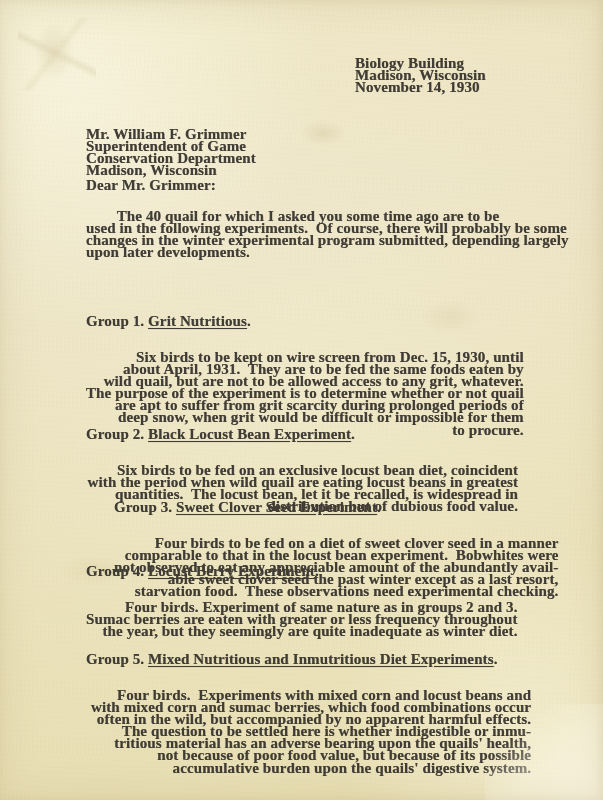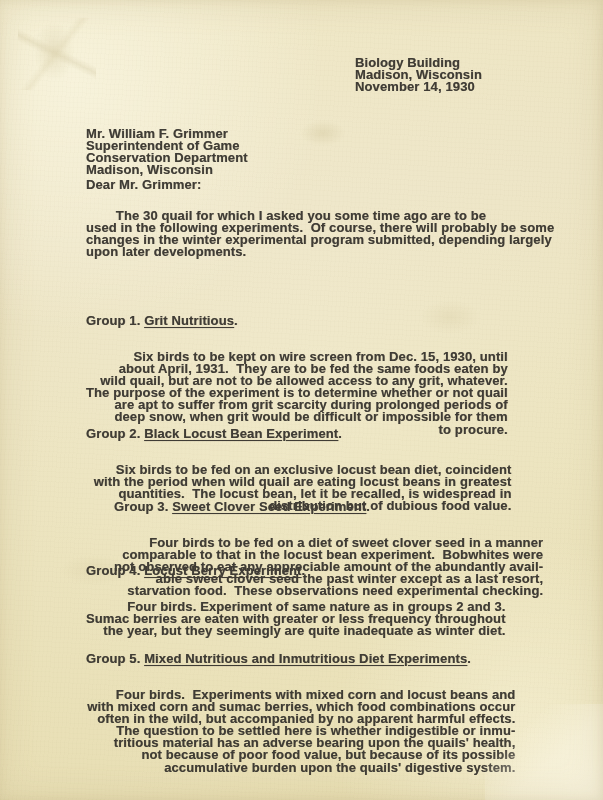--- a/index.html
+++ b/index.html
@@ -90,22 +90,22 @@
     box-shadow:
       inset 0 0 34px rgba(176,160,112,0.22),
       inset -2px 0 10px rgba(170,154,106,0.16);
   }
 
   
   .typed {
     position: absolute;
     inset: 0;
     color: #33302b;
-    font-family: Liberation Sans, sans-serif;
-    font-size: 13px;
+    font-family: Liberation Serif, serif;
+    font-size: 15px;
     line-height: 12.05px;
     letter-spacing: 0.12px;
     white-space: pre;
     font-weight: 700;
     text-shadow:
       0.35px 0 0 rgba(60,56,48,0.33),
       0 0.35px 0 rgba(60,56,48,0.22),
       -0.3px -0.25px 0 rgba(90,84,70,0.16);
     opacity: 0.93;
   }
@@ -146,21 +146,21 @@
 Madison, Wisconsin
 November 14, 1930</div>
 
     <div class="blk" id="address">Mr. William F. Grimmer
 Superintendent of Game
 Conservation Department
 Madison, Wisconsin</div>
 
     <div class="blk" id="salutation">Dear Mr. Grimmer:</div>
 
-    <div class="blk" id="opening">        The 30 quail for which I asked you some time ago are to be
+    <div class="blk" id="opening">        The 40 quail for which I asked you some time ago are to be
 used in the following experiments.  Of course, there will probably be some
 changes in the winter experimental program submitted, depending largely
 upon later developments.</div>
 
     <div class="group" id="group-1">
       <div class="g-head"><span class="g-label">Group 1.</span> <span class="g-title">Grit Nutritious</span><span>.</span></div>
       <div class="g-body">        Six birds to be kept on wire screen from Dec. 15, 1930, until
 about April, 1931.  They are to be fed the same foods eaten by
 wild quail, but are not to be allowed access to any grit, whatever.
 The purpose of the experiment is to determine whether or not quail

